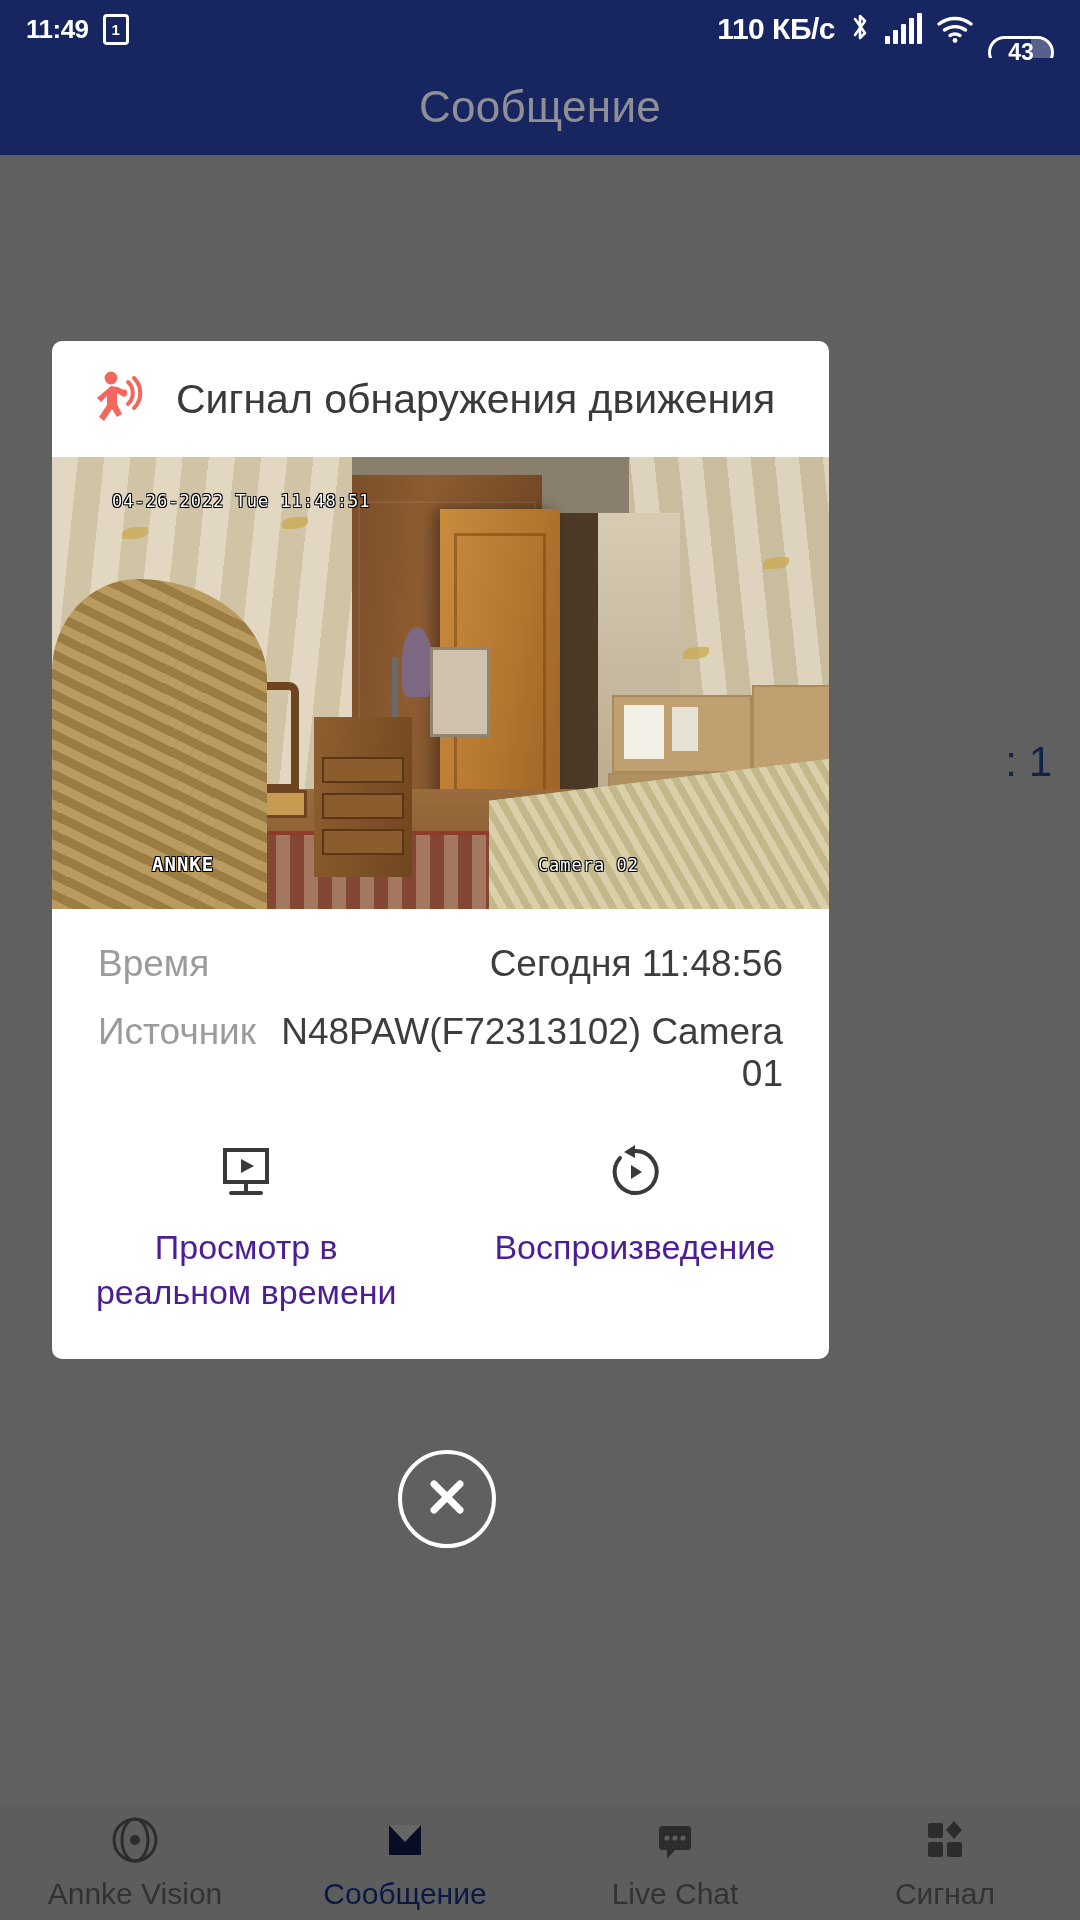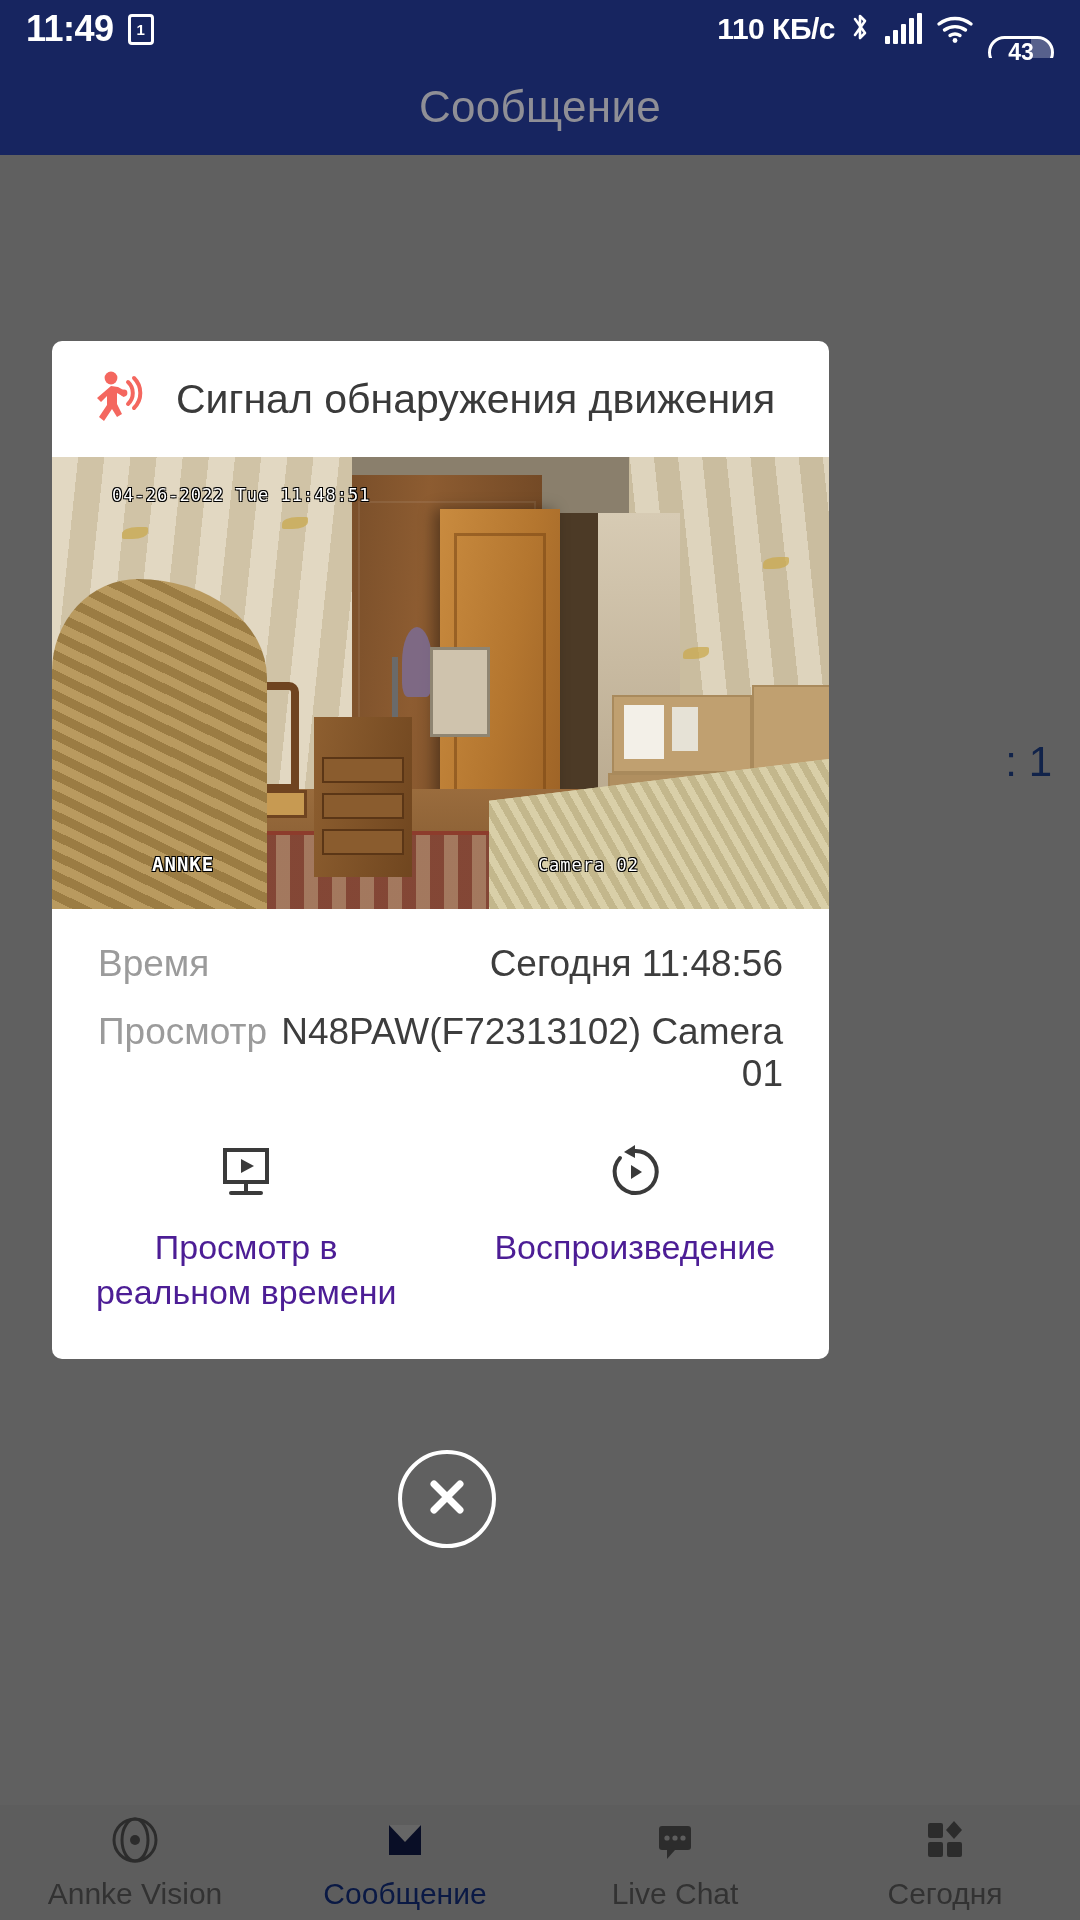--- a/index.html
+++ b/index.html
@@ -12,21 +12,21 @@
 
   #screen { position:relative; width:1080px; height:1920px; }
 
   
   .statusbar{
     position:absolute; left:0; top:0; width:1080px; height:58px;
     background:#172560; color:#ffffff;
     display:flex; align-items:center; padding:0 26px;
   }
   .sb-left{ display:flex; align-items:center; gap:14px; }
-  .sb-time{ font-size:36px; font-weight:bold; letter-spacing:-0.5px; }
+  .sb-time{ font-size:26px; font-weight:bold; letter-spacing:-0.5px; }
   .sim-icon{
     width:26px; height:31px; border:3px solid #fff; border-radius:4px;
     display:flex; align-items:center; justify-content:center;
     font-size:15px; font-weight:bold; line-height:1;
   }
   .sb-right{ margin-left:auto; display:flex; align-items:center; gap:14px; }
   .sb-rate{ font-size:30px; font-weight:bold; letter-spacing:-0.5px; }
   .bt-icon{ font-size:31px; line-height:1; }
   .bars{ display:flex; align-items:flex-end; gap:3px; height:30px; }
   .bars i{ display:block; width:5px; background:#fff; border-radius:1px; }
@@ -205,21 +205,21 @@
   .frame{
     position:absolute; left:378px; top:190px; width:60px; height:90px;
     background:#cfc3ad; border:3px solid #8f8572;
   }
 
   .osd{
     position:absolute; color:#ffffff; font-family:"DejaVu Sans Mono", monospace;
     font-size:17px; letter-spacing:1px;
     text-shadow:1px 1px 0 #000, -1px -1px 0 #000, 1px -1px 0 #000, -1px 1px 0 #000;
   }
-  .osd-time{ left:60px; top:28px; }
+  .osd-time{ left:60px; top:34px; }
   .osd-brand{ left:100px; bottom:34px; font-weight:bold; font-size:19px; }
   .osd-cam{ right:190px; bottom:34px; }
 
   
   .info{ padding:34px 46px 4px 46px; }
   .info-row{
     display:flex; align-items:baseline; justify-content:space-between;
     margin-bottom:26px;
   }
   .info-label{ color:#9b9b9b; font-size:37px; }
@@ -382,21 +382,21 @@
       <div class="osd osd-brand">ANNKE</div>
       <div class="osd osd-cam">Camera 02</div>
     </div>
 
     <div class="info">
       <div class="info-row">
         <span class="info-label">Время</span>
         <span class="info-value">Сегодня 11:48:56</span>
       </div>
       <div class="info-row">
-        <span class="info-label">Просмотр</span>
+        <span class="info-label">Источник</span>
         <span class="info-value">N48PAW(F72313102) Camera 01</span>
       </div>
     </div>
 
     <div class="actions">
       <div class="action">
         <span class="action-ico">
           <svg width="62" height="62" viewBox="0 0 62 62" aria-hidden="true">
             <rect x="10" y="9" width="42" height="32" fill="none" stroke="#3a3a3a" stroke-width="4"></rect>
             <path d="M26 18 L39 25 L26 32 Z" fill="#3a3a3a"></path>
@@ -461,18 +461,18 @@
     </div>
     <div class="nav-item">
       <span class="nav-ico">
         <svg width="50" height="50" viewBox="0 0 50 50" aria-hidden="true">
           <rect x="8" y="8" width="15" height="15" rx="2" fill="#6f6f6f"></rect>
           <path d="M34 6 L42 15 L34 24 L26 15 Z" fill="#6f6f6f"></path>
           <rect x="8" y="27" width="15" height="15" rx="2" fill="#6f6f6f"></rect>
           <rect x="27" y="27" width="15" height="15" rx="2" fill="#6f6f6f"></rect>
         </svg>
       </span>
-      <span class="nav-label">Сегодня</span>
+      <span class="nav-label">Сигнал</span>
     </div>
   </div>
   <div class="nav-scrim"></div>
 
 </div>
 
 </body></html>

